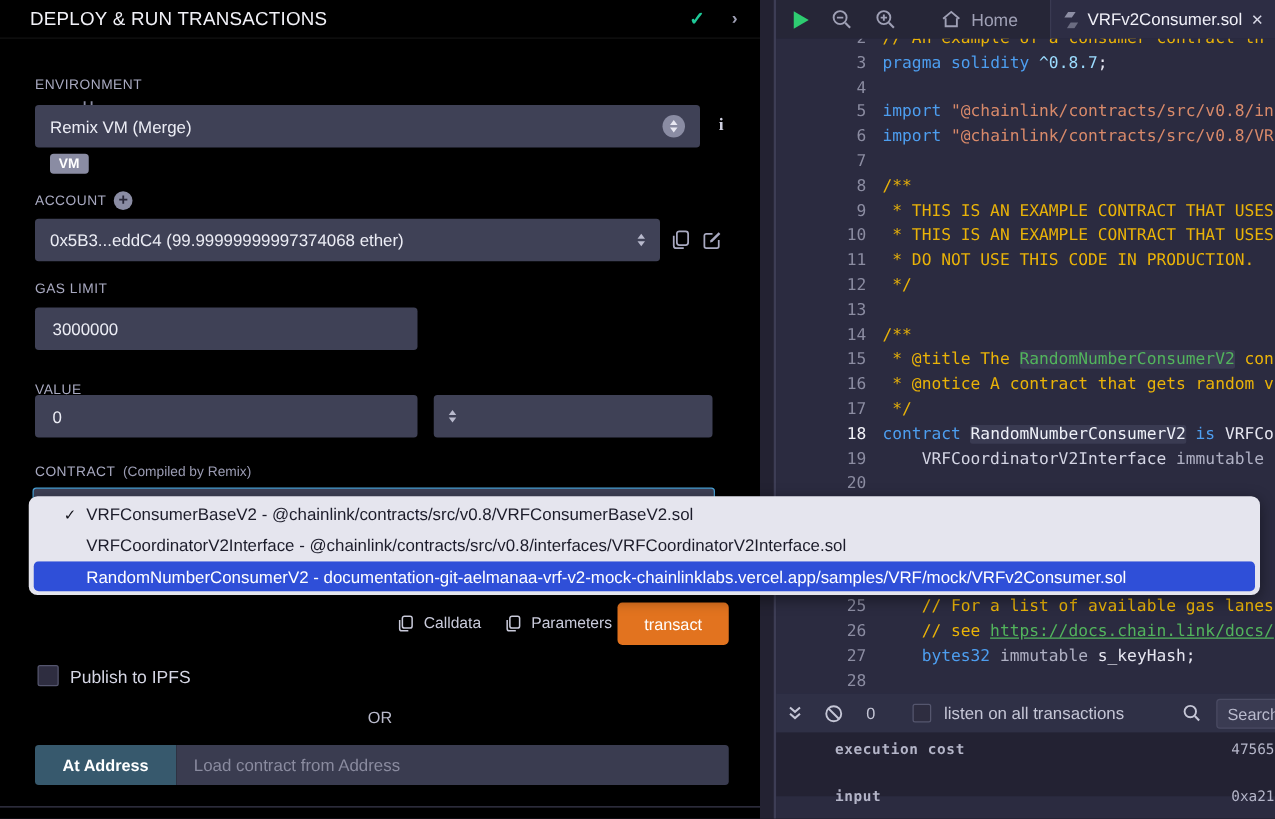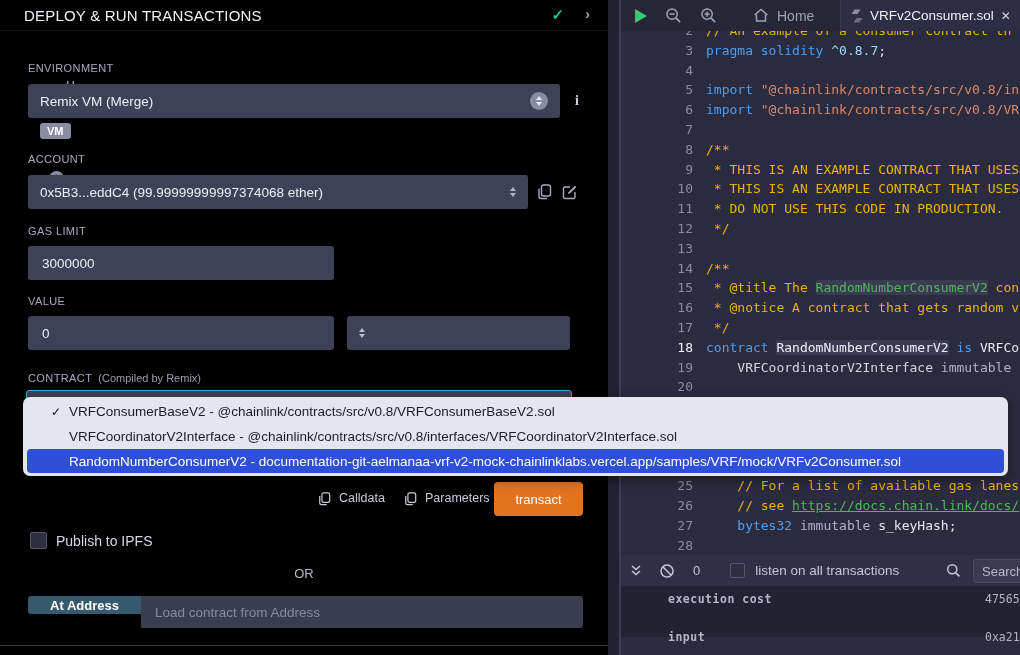--- a/index.html
+++ b/index.html
@@ -48,21 +48,21 @@
   .action-row { position:absolute; left:0; top:482px; width:583px; height:34px; }
   .act-label { position:absolute; top:9px; color:#c9cada; font-size:12.5px; }
   .transact-btn { position:absolute; left:494px; top:0; width:89px; height:34px; background:#e2731f; border:none; border-radius:4px;
                   color:#fff; font-size:13px; font-family:"Liberation Sans",sans-serif; }
   .copy-icon svg { display:block; }
 
   .chkbox { position:absolute; width:17px; height:17px; background:#2e2d40; border:1px solid #55566e; border-radius:2px; }
   .publish-label { position:absolute; left:56px; top:533px; color:#d5d6e4; font-size:14px; }
   .or-text { position:absolute; left:0; top:566px; width:608px; text-align:center; color:#b9bacb; font-size:13px; }
 
-  .at-address-btn { position:absolute; left:28px; top:596px; width:113px; height:18px; background:#37596d; border:none; border-radius:3px 0 0 3px;
+  .at-address-btn { position:absolute; left:28px; top:596px; width:113px; height:32px; background:#37596d; border:none; border-radius:3px 0 0 3px;
                     color:#fff; font-weight:bold; font-size:13px; font-family:"Liberation Sans",sans-serif; }
   .panel-bottom-line { position:absolute; left:0; top:645px; width:608px; border-top:1px solid #3a3a4e; }
 
   
   .vdivider { position:absolute; left:608px; top:0; width:13px; height:655px; background:#232232; border-right:2px solid #3d3d55; }
 
   
   .right { position:absolute; left:621px; top:0; width:399px; height:655px; background:#2b2b40; }
   .tabbar { position:absolute; left:0; top:0; width:399px; height:31px; background:#262637; display:flex; align-items:center; }
   .tb-icons { display:flex; align-items:center; gap:18px; padding-left:14px; }
@@ -129,21 +129,21 @@
   <div class="selectbox" style="left:28px; top:84px; width:532px;">
     <span class="grow">Remix VM (Merge)</span>
     <span class="circle-caret">
         <span class="tri-up"></span>
         <span class="tri-down"></span>
       </span>
   </div>
   <div class="info-i">i</div>
   <div class="vm-badge">VM</div>
 
-  <div class="flabel" style="top:153px;flex-direction:column;">
+  <div class="flabel" style="top:153px;">
     <span>ACCOUNT</span>
     <span class="plus-circle">+</span>
   </div>
   <div class="selectbox" style="left:28px; top:175px; width:500px;">
     <span class="grow">0x5B3...eddC4 (99.99999999997374068 ether)</span>
     <span class="plain-caret">
         <span class="tri-up"></span>
         <span class="tri-down"></span>
       </span>
   </div>
@@ -158,21 +158,21 @@
         <path d="M8 3H3a1.5 1.5 0 0 0-1.5 1.5V13A1.5 1.5 0 0 0 3 14.5h8.5A1.5 1.5 0 0 0 13 13V8" fill="none" stroke="#a8a9c0" stroke-width="1.4"></path>
         <path d="M6 10l1.8-.4 6.5-6.5-1.4-1.4L6.4 8.2z" fill="#a8a9c0"></path>
       </svg>
   </span>
 
   <div class="flabel" style="top:225px;">
     <span>GAS LIMIT</span>
   </div>
   <input class="textfld" style="left: 28px; top: 246px; width: 306px;" value="3000000">
 
-  <div class="flabel" style="top:295px;text-align:right;">
+  <div class="flabel" style="top:306px;text-align:right;">
     <span>VALUE</span>
   </div>
   <input class="textfld" style="left: 28px; top: 316px; width: 306px;" value="0">
   <div class="selectbox" style="left:347px; top:316px; width:223px;">
     <span class="plain-caret">
         <span class="tri-up"></span>
         <span class="tri-down"></span>
       </span>
   </div>
 

